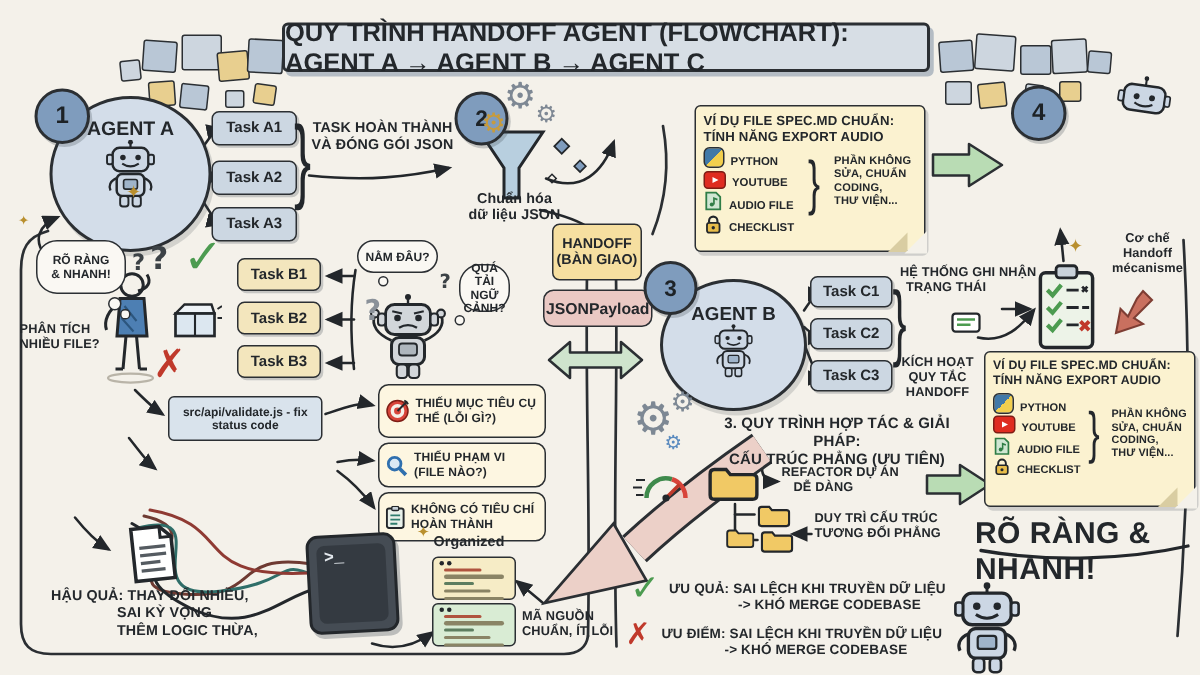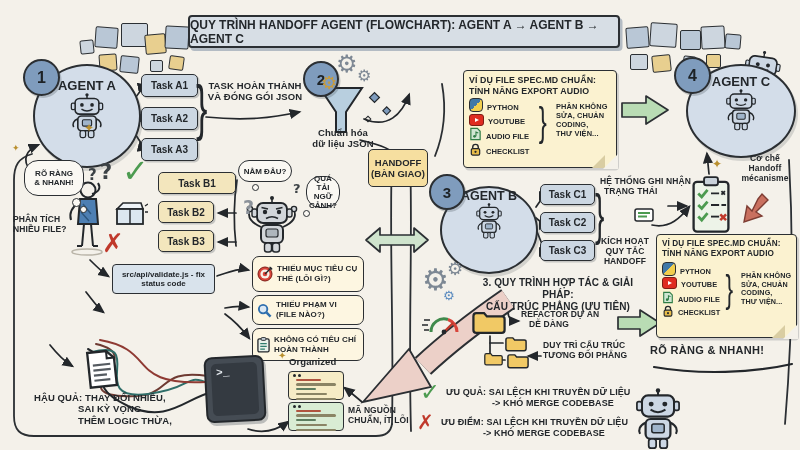--- a/index.html
+++ b/index.html
@@ -267,21 +267,21 @@
       <path d="M34,14 C41,12 43,8 40,3" fill="none" stroke="#23272b" stroke-width="2"></path>
       <path d="M22,19 L38,19 L40,44 L20,44 Z" fill="#4d7fb3" stroke="#23272b" stroke-width="2"></path>
       <path d="M25,24 l8,10 M23,32 l8,9" stroke="#2c567e" stroke-width="1.4"></path>
       <path d="M22,21 C14,27 11,34 13,40" fill="none" stroke="#23272b" stroke-width="2"></path>
       <path d="M26,44 L24,66 M33,44 L35,66" stroke="#23272b" stroke-width="2"></path>
       <path d="M24,66 h-5 M35,66 h5" stroke="#23272b" stroke-width="2"></path>
       <ellipse cx="29" cy="72" rx="15" ry="3" fill="none" stroke="#b9b4a8" stroke-width="1.5"></ellipse>
     </g>
   </svg>
 
-  <div class="box z" style="left:188px;top:15px;width:432px;height:33px;background:#d7dee5;border-width:2.2px;border-radius:4px;box-shadow:2.5px 3px 0 #b4bcc4;font-size:12px">
+  <div class="box z" style="left:188px;top:15px;width:432px;height:33px;background:#d7dee5;border-width:2.2px;border-radius:4px;box-shadow:2.5px 3px 0 #b4bcc4;font-size:17px">
     <span>QUY TRÌNH HANDOFF AGENT (FLOWCHART): AGENT A → AGENT B → AGENT C</span>
   </div>
 
   <div>
     <div class="deco" style="left:80px;top:40px;width:12px;height:12px;background:#cdd6df;transform:rotate(-6deg)"></div>
     <div class="deco" style="left:95px;top:27px;width:21px;height:19px;background:#b9c7d6;transform:rotate(4deg)"></div>
     <div class="deco" style="left:99px;top:54px;width:16px;height:15px;background:#e8cf8f;transform:rotate(-4deg)"></div>
     <div class="deco" style="left:121px;top:23px;width:25px;height:22px;background:#cdd6df"></div>
     <div class="deco" style="left:120px;top:56px;width:17px;height:15px;background:#b9c7d6;transform:rotate(6deg)"></div>
     <div class="deco" style="left:145px;top:34px;width:19px;height:18px;background:#e8cf8f;transform:rotate(-5deg)"></div>
@@ -334,20 +334,23 @@
   <div class="gear z" style="left:321px;top:72px;font-size:18px;color:#c79b3c">⚙</div>
   <div class="t c z" style="left:306px;top:127px;width:74px;font-size:9.5px">
     <div>Chuẩn hóa</div>
     <div>dữ liệu JSON</div>
   </div>
 
   <div class="box z" style="left:368px;top:149px;width:60px;height:38px;background:#f6dfa0;font-size:9.5px;flex-direction:column">
     <div>HANDOFF</div>
     <div>(BÀN GIAO)</div>
   </div>
+  <div class="box z" style="left:362px;top:193px;width:73px;height:25px;background:#eac9c4;font-size:10.5px;border-radius:7px">
+    <span>JSONPayload</span>
+  </div>
 
   <div class="note z" style="left:463px;top:70px;width:154px;height:98px;padding:4px 5px">
     <div class="t" style="position:static;font-size:8.8px">VÍ DỤ FILE SPEC.MD CHUẨN:</div>
     <div class="t" style="position:static;font-size:8.8px">TÍNH NĂNG EXPORT AUDIO</div>
     <div style="margin-top:2px">
       <div class="row">
           <span class="ic pyic"></span>
           <b style="font-size:7.6px">PYTHON</b>
         </div>
       <div class="row">
@@ -373,38 +376,32 @@
     <div class="t" style="left:92px;top:32px;width:60px;font-size:7.4px">
       <div>PHẦN KHÔNG</div>
       <div>SỬA, CHUẨN</div>
       <div>CODING,</div>
       <div>THƯ VIỆN...</div>
     </div>
     <div class="fold2"></div>
       <div class="fold"></div>
   </div>
 
-  <div class="agent z" style="left:686px;top:64px;width:106px;height:90px">
-    <div class="nm" style="font-size:13px;margin-top:8px">AGENT C</div>
-    <svg width="34" height="42" viewBox="0 0 40 50">
-        <use href="#r-bot"></use>
-      </svg>
-  </div>
   <div class="badge z" style="left:674px;top:57px;width:33px;height:33px;font-size:16px">
     <span>4</span>
   </div>
   <div class="glyph z" style="left:712px;top:157px;font-size:12px;color:#b98f2e">✦</div>
   <div class="t c z" style="left:733px;top:153px;width:64px;font-size:8.5px">
     <div>Cơ chế</div>
     <div>Handoff</div>
     <div>mécanisme</div>
   </div>
 
   <div class="agent z" style="left:440px;top:186px;width:94px;height:84px">
-    <div class="nm" style="font-size:12.5px;margin-top:1px">AGENT B</div>
+    <div class="nm" style="font-size:12.5px;margin-top:14px">AGENT B</div>
     <svg width="30" height="36" viewBox="0 0 40 50">
         <use href="#r-bot"></use>
       </svg>
   </div>
   <div class="badge z" style="left:429px;top:174px;width:32px;height:32px;font-size:15px">
     <span>3</span>
   </div>
   <div class="box task z" style="left:540px;top:184px;width:55px;height:21px">
       <span>Task C1</span>
     </div>
@@ -456,21 +453,21 @@
     <div class="t" style="left:66px;top:32px;font-size:38px;font-weight:400;transform:scaleX(.6)">}</div>
     <div class="t" style="left:84px;top:37px;width:56px;font-size:7.2px">
       <div>PHẦN KHÔNG</div>
       <div>SỬA, CHUẨN</div>
       <div>CODING,</div>
       <div>THƯ VIỆN...</div>
     </div>
     <div class="fold2"></div>
       <div class="fold"></div>
   </div>
-  <div class="t z" style="left:650px;top:344px;width:148px;font-size:11px;letter-spacing:.3px">
+  <div class="t z" style="left:650px;top:344px;width:148px;font-size:20px;letter-spacing:.3px">
     <span>RÕ RÀNG &amp; NHANH!</span>
   </div>
 
   <div class="cloud z" style="left:24px;top:160px;width:60px;height:36px;font-size:8px">
     <div>RÕ RÀNG</div>
     <div>&amp; NHANH!</div>
   </div>
   <div class="dot z" style="left:72px;top:198px;width:7px;height:7px"></div>
   <div class="dot z" style="left:80px;top:206px;width:4.5px;height:4.5px"></div>
   <div class="glyph z" style="left:88px;top:166px;font-size:15px;color:#3c4246">?</div>
@@ -478,21 +475,21 @@
   <div class="glyph z" style="left:84px;top:121px;font-size:12px;color:#b98f2e">✦</div>
   <div class="glyph z" style="left:12px;top:143px;font-size:9px;color:#b98f2e">✦</div>
 
   <div class="t z" style="left:13px;top:214px;width:60px;font-size:8.5px">
     <div>PHÂN TÍCH</div>
     <div>NHIỀU FILE?</div>
   </div>
   <div class="glyph z" style="left:122px;top:152px;font-size:32px;color:#4c9b50">✓</div>
   <div class="glyph z" style="left:102px;top:228px;font-size:26px;color:#c0392b">✗</div>
 
-  <div class="box task taskY z" style="left:158px;top:172px;width:78px;height:22px">
+  <div class="box task taskY z" style="left:158px;top:172px;width:56px;height:22px">
       <span>Task B1</span>
     </div>
   <div class="box task taskY z" style="left:158px;top:201px;width:56px;height:22px">
       <span>Task B2</span>
     </div>
   <div class="box task taskY z" style="left:158px;top:230px;width:56px;height:22px">
       <span>Task B3</span>
     </div>
 
   <div class="cloud z" style="left:238px;top:160px;width:54px;height:22px;font-size:8px">

